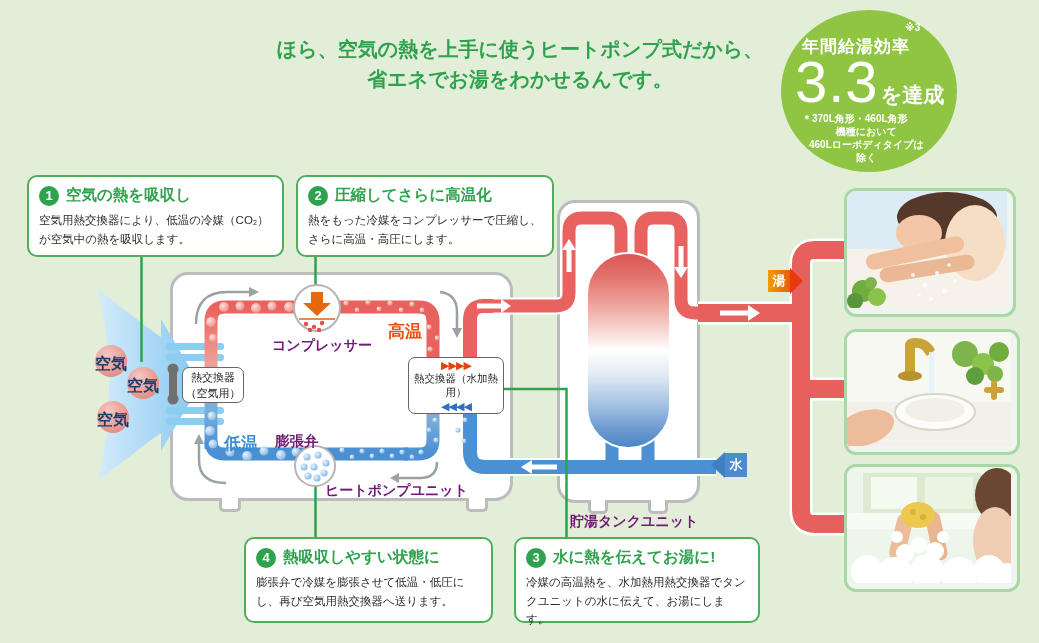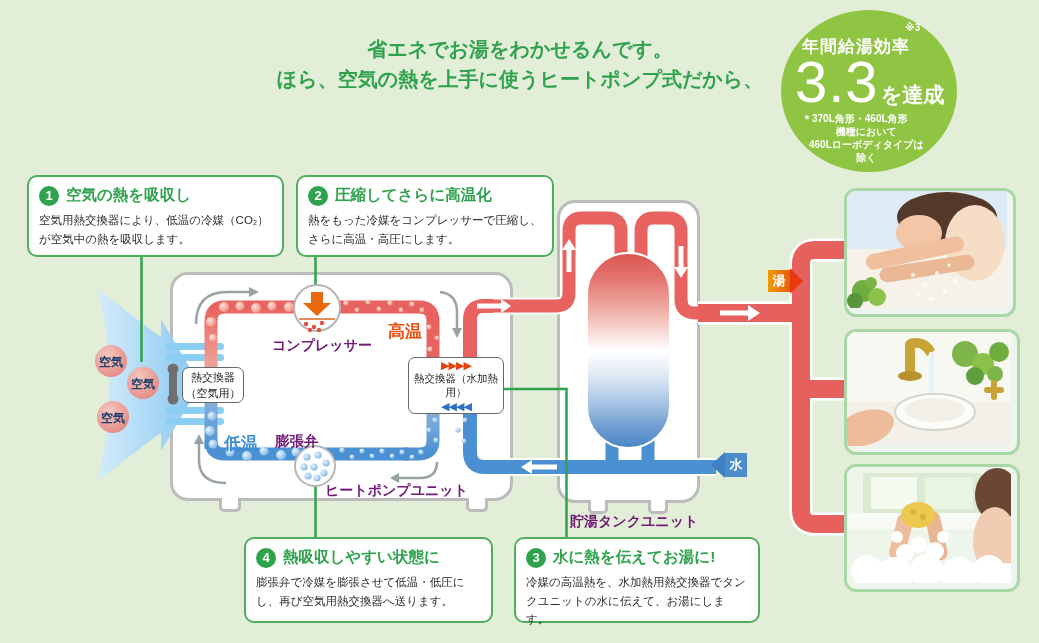--- a/index.html
+++ b/index.html
@@ -31,21 +31,21 @@
   .ctitle{display:flex;align-items:center;gap:7px;color:#2fa24d;font-size:15.5px;font-weight:bold;}
   .cnum{flex:0 0 auto;width:20px;height:20px;border-radius:50%;background:#2fa24d;color:#fff;font-size:13px;font-weight:bold;display:flex;align-items:center;justify-content:center;}
   .cbody{margin-top:5px;font-size:11.5px;line-height:1.62;color:#2b2b2b;}
   
   .unitbox{background:#fff;border:3.5px solid #bcbcbc;border-radius:18px;box-sizing:border-box;}
   .hpunit{left:170px;top:272px;width:343px;height:229px;}
   .tankunit{left:557px;top:200px;width:143px;height:303px;}
   .foot{position:absolute;width:22px;height:14px;background:#fff;border:3px solid #bcbcbc;border-top:none;border-radius:0 0 5px 5px;box-sizing:border-box;}
   
   .lbl{font-weight:bold;color:#701a75;}
-  .air-lbl{font-size:12px;font-weight:bold;color:#1c3f6e;width:32px;text-align:center;}
+  .air-lbl{font-size:16px;font-weight:bold;color:#1c3f6e;width:32px;text-align:center;}
   .hot{color:#ea4f0f;font-size:17px;font-weight:bold;}
   .cold{color:#3c8ed6;font-size:17px;font-weight:bold;}
   .hxbox{background:#fff;border:1.5px solid #666;border-radius:7px;box-sizing:border-box;text-align:center;color:#222;}
   .hxair{left:182px;top:367px;width:62px;height:36px;font-size:11px;line-height:1.45;padding-top:2px;}
   .hxwater{left:408px;top:357px;width:96px;height:57px;font-size:10.5px;display:flex;flex-direction:column;justify-content:center;gap:1px;}
   .tri{font-size:11px;letter-spacing:-1px;line-height:1;}
   .tri.r{color:#e8420c;}
   .tri.l{color:#2f6fc0;}
   
   .flowbadge{display:flex;align-items:center;}
@@ -339,22 +339,22 @@
           <circle cx="72" cy="78" r="8"></circle>
           <circle cx="88" cy="84" r="9"></circle>
         <circle cx="50" cy="70" r="6"></circle>
           <circle cx="96" cy="70" r="6"></circle>
       </g>
     </svg>
   </div>
 
   <div class="abs header">
     <div class="subtitle">
+      <div>ほら、空気の熱を上手に使うヒートポンプ式だから、</div>
       <div>省エネでお湯をわかせるんです。</div>
-      <div>ほら、空気の熱を上手に使うヒートポンプ式だから、</div>
     </div>
   </div>
 
   <div class="abs badge">
     <div class="ref">※3</div>
     <div class="blabel">年間給湯効率</div>
     <div class="vrow">
       <span class="bval">3.3</span>
       <span class="bsuf">を達成</span>
     </div>

